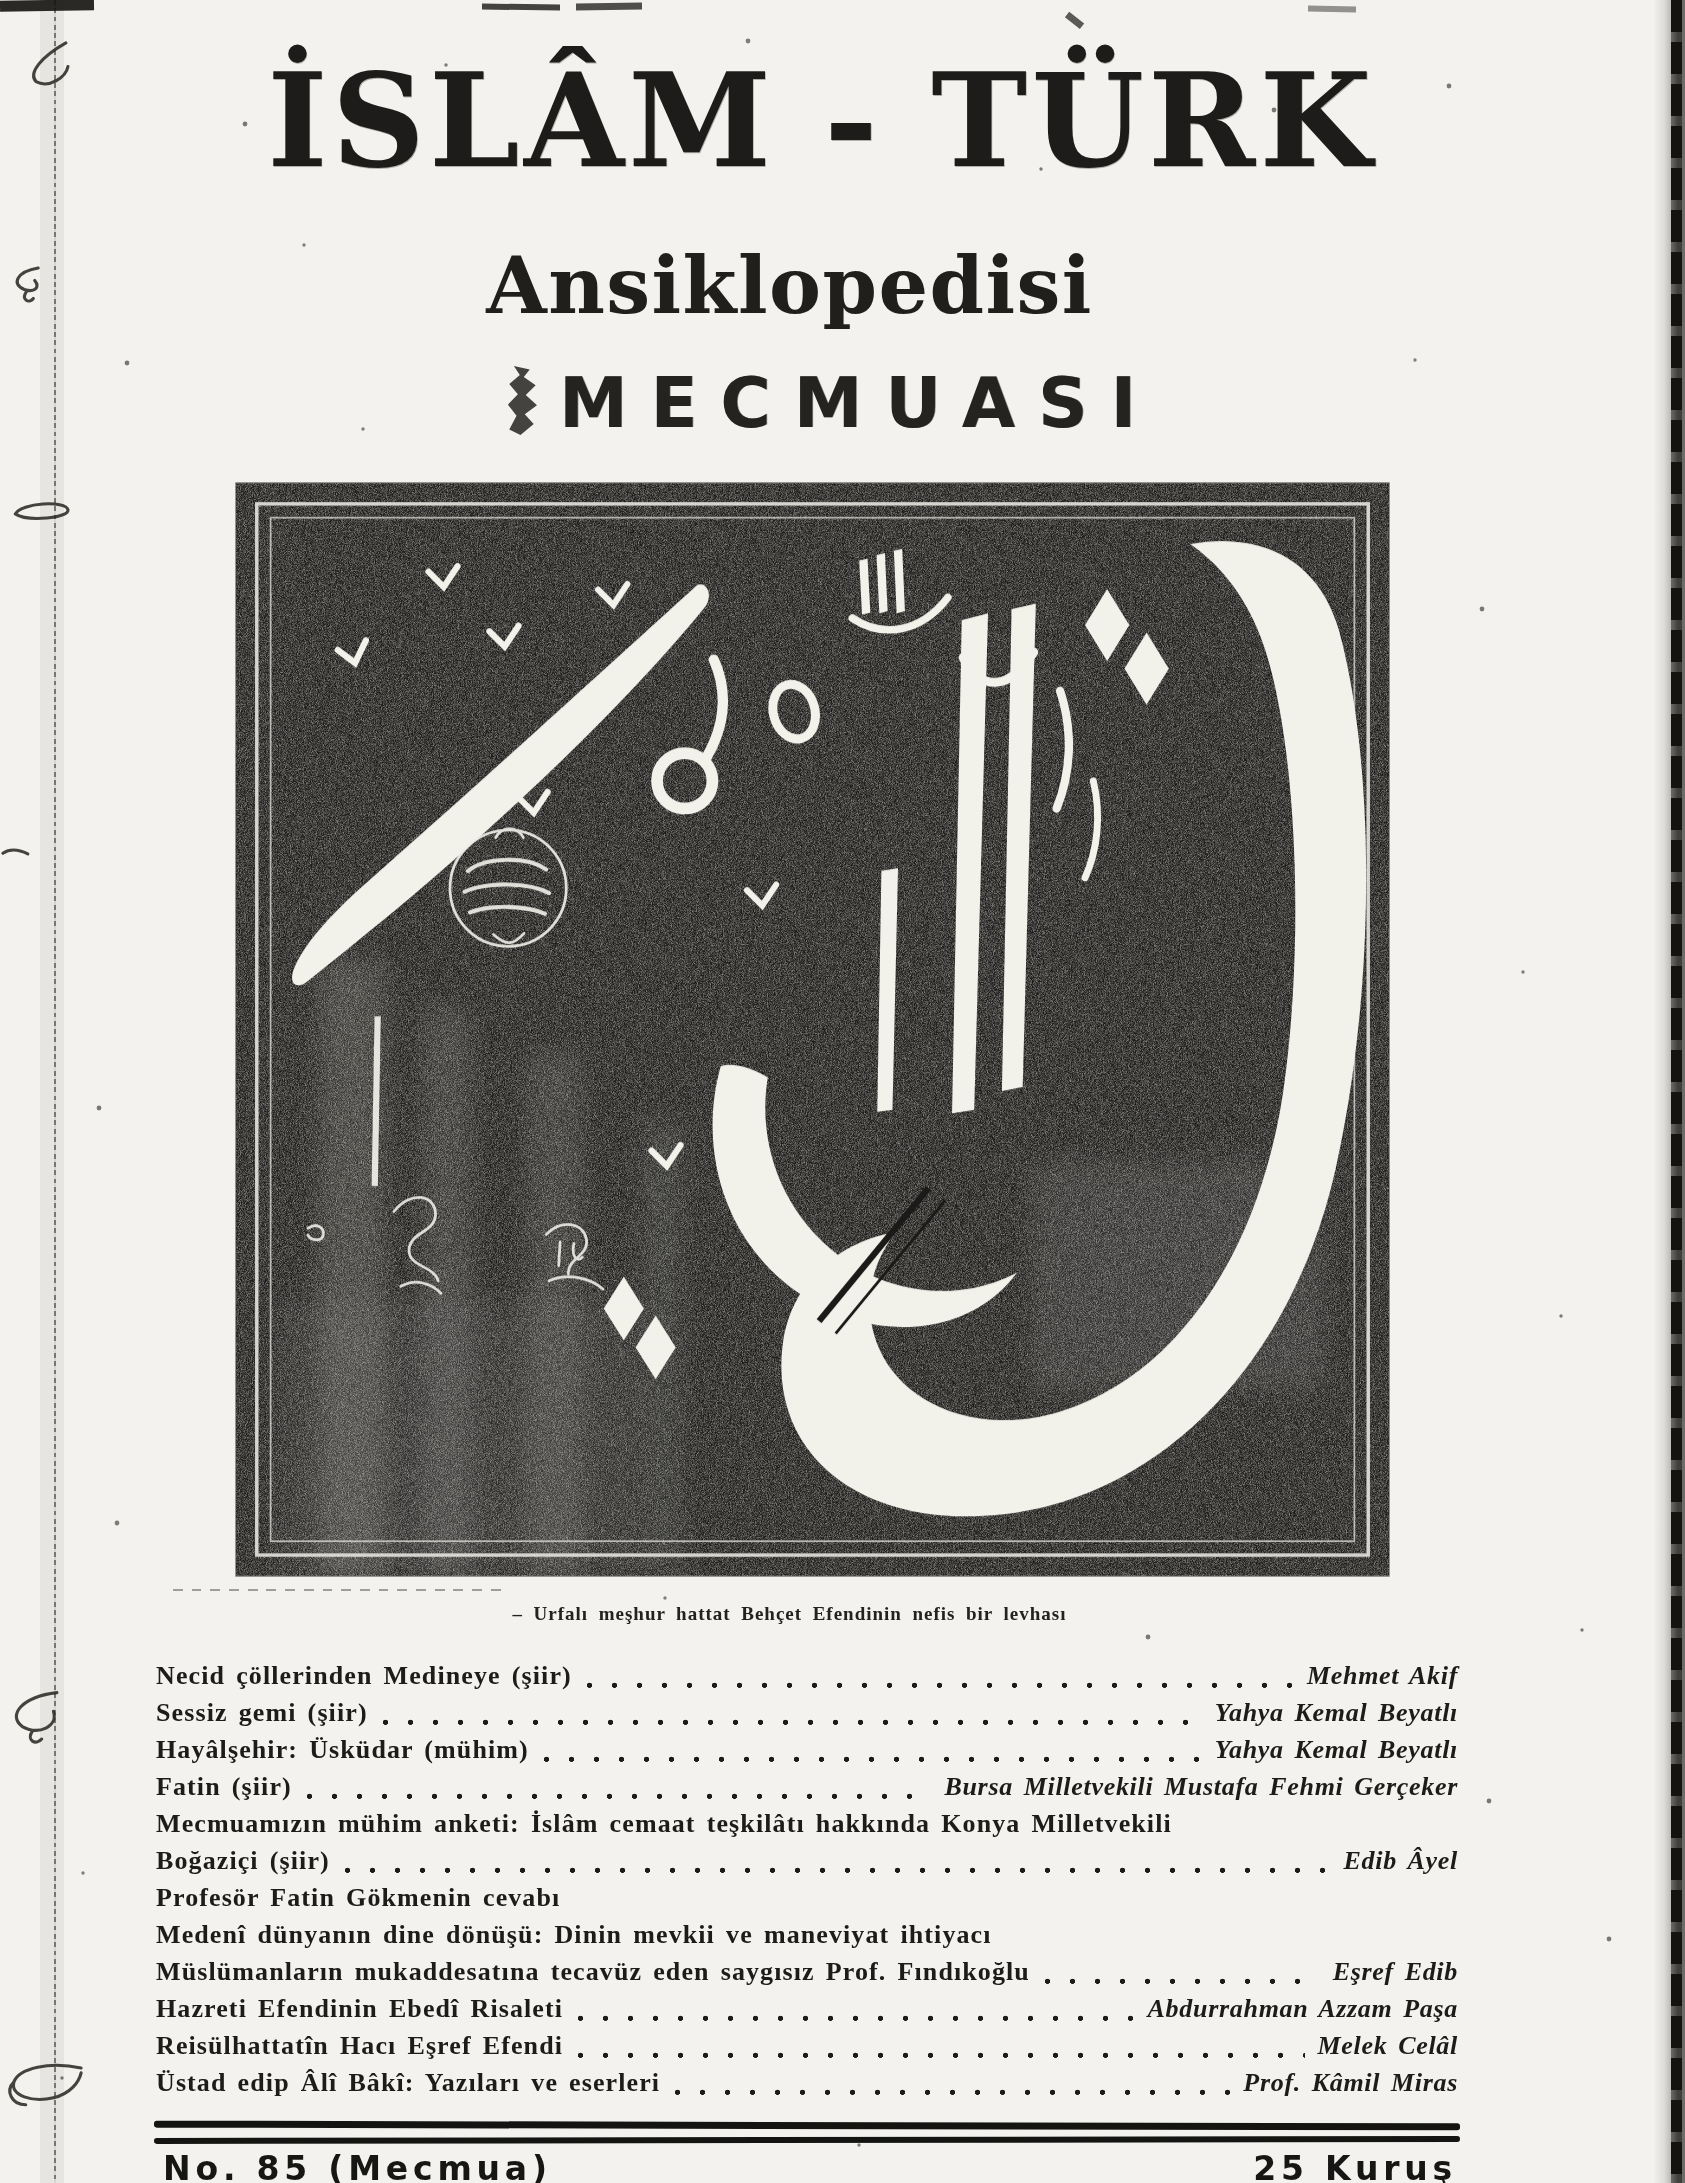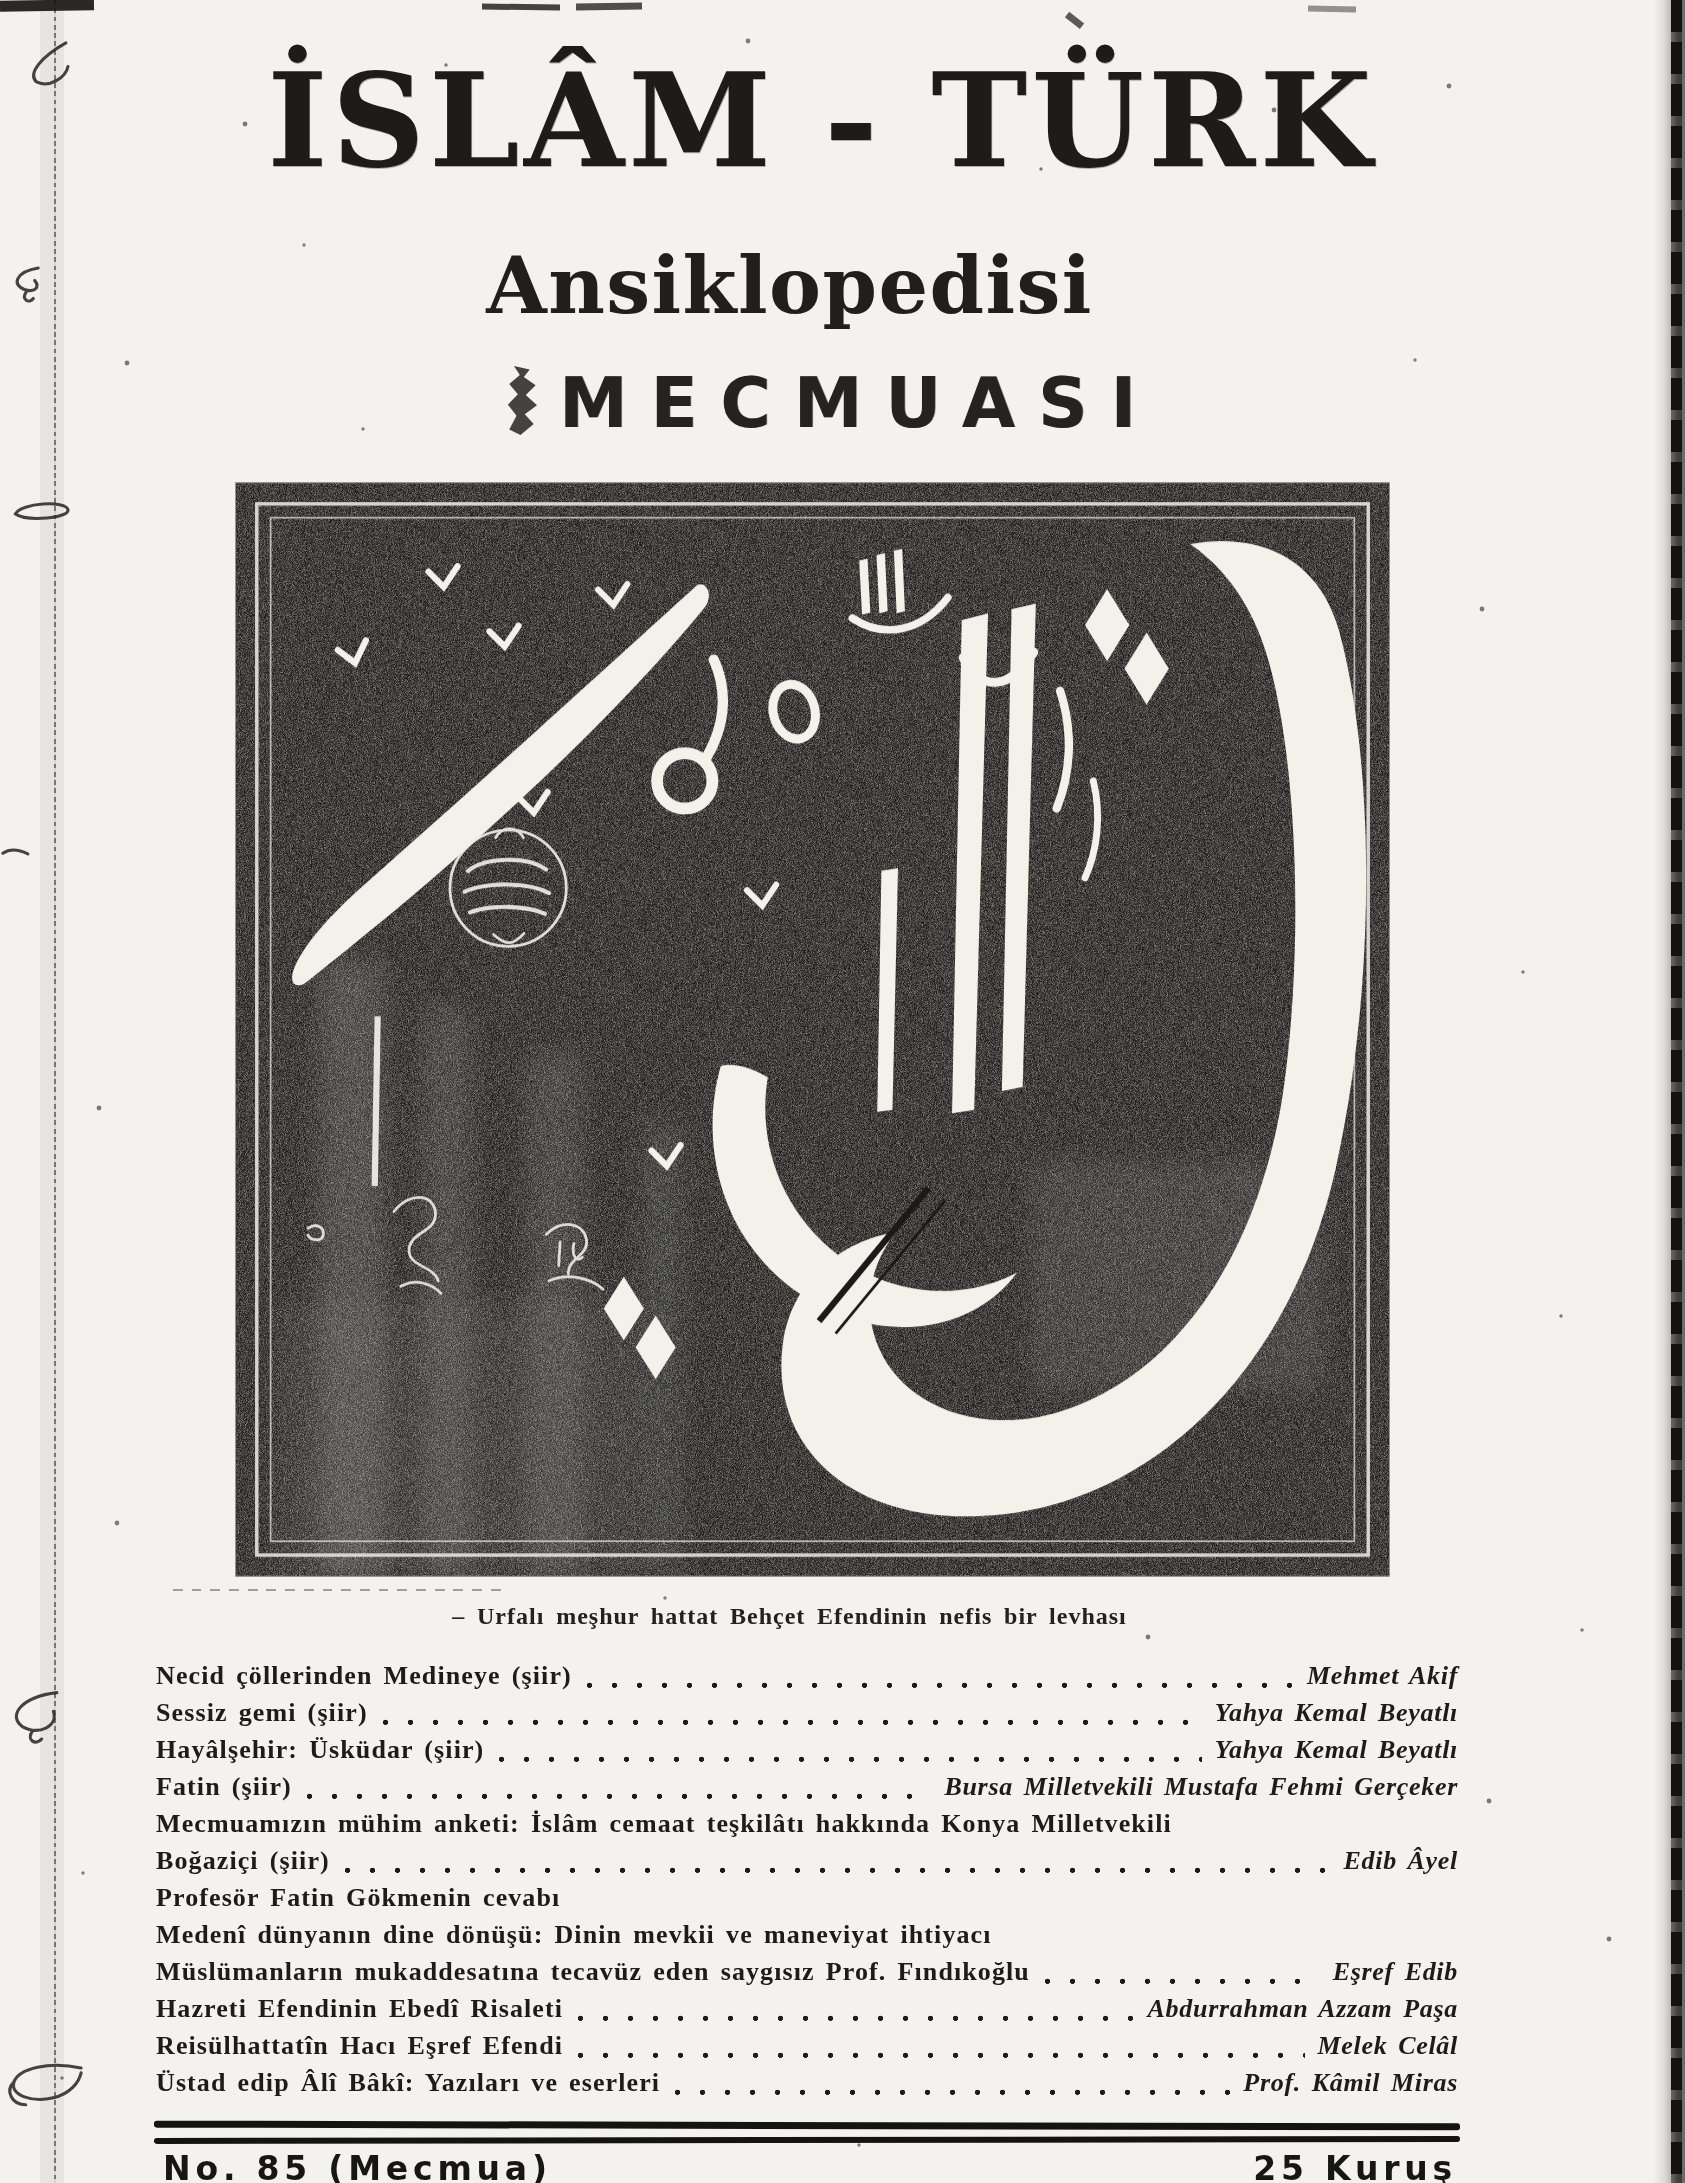--- a/index.html
+++ b/index.html
@@ -24,21 +24,21 @@
     background:#2b2a27;opacity:.88;
     clip-path:polygon(22% 0,70% 5%,52% 16%,88% 28%,58% 42%,92% 57%,55% 70%,82% 84%,42% 100%,8% 92%,30% 72%,4% 56%,34% 41%,8% 26%,40% 13%);}
 
   
   .plate{position:absolute;left:236px;top:483px;width:1153px;height:1093px;margin:0;
     box-shadow:0 0 0 0.7px rgba(20,20,20,.6);}
   .plate svg{display:block;width:100%;height:100%;}
 
   
   .plate-caption{position:absolute;top:1603px;left:0;width:1579px;text-align:center;
-    font-family:"Liberation Serif", serif;font-weight:700;font-size:24px;letter-spacing:1px;
+    font-family:"Liberation Serif", serif;font-weight:700;font-size:19px;letter-spacing:1px;
     word-spacing:4.8px;color:#23221f;}
 
   
   .toc{position:absolute;left:156px;top:1661px;width:1302px;}
   .toc-row{display:flex;align-items:baseline;height:37px;
     font-size:26px;font-weight:700;letter-spacing:1.1px;word-spacing:3.5px;color:#1d1c19;text-align:center;}
   .toc-title{white-space:nowrap;}
   .toc-leader{flex:1 1 auto;min-width:14px;height:10.4px;align-self:flex-end;
     margin:0 12.5px 7.6px 14px;
     background-image:radial-gradient(circle at 3.5px 5.5px,#1c1c1c 2.4px,rgba(0,0,0,0) 3px);
@@ -220,21 +220,21 @@
       <span class="toc-title">Necid çöllerinden Medineye (şiir)</span>
       <span class="toc-leader"></span>
       <span class="toc-author">Mehmet Akif</span>
     </div>
     <div class="toc-row">
       <span class="toc-title">Sessiz gemi (şiir)</span>
       <span class="toc-leader"></span>
       <span class="toc-author">Yahya Kemal Beyatlı</span>
     </div>
     <div class="toc-row">
-      <span class="toc-title">Hayâlşehir: Üsküdar (şiir)</span>
+      <span class="toc-title">Hayâlşehir: Üsküdar (mühim)</span>
       <span class="toc-leader"></span>
       <span class="toc-author">Yahya Kemal Beyatlı</span>
     </div>
     <div class="toc-row">
       <span class="toc-title">Fatin (şiir)</span>
       <span class="toc-leader"></span>
       <span class="toc-author">Bursa Milletvekili Mustafa Fehmi Gerçeker</span>
     </div>
     <div class="toc-row no-leader">
       <span class="toc-title">Mecmuamızın mühim anketi: İslâm cemaat teşkilâtı hakkında Konya Milletvekili</span>

